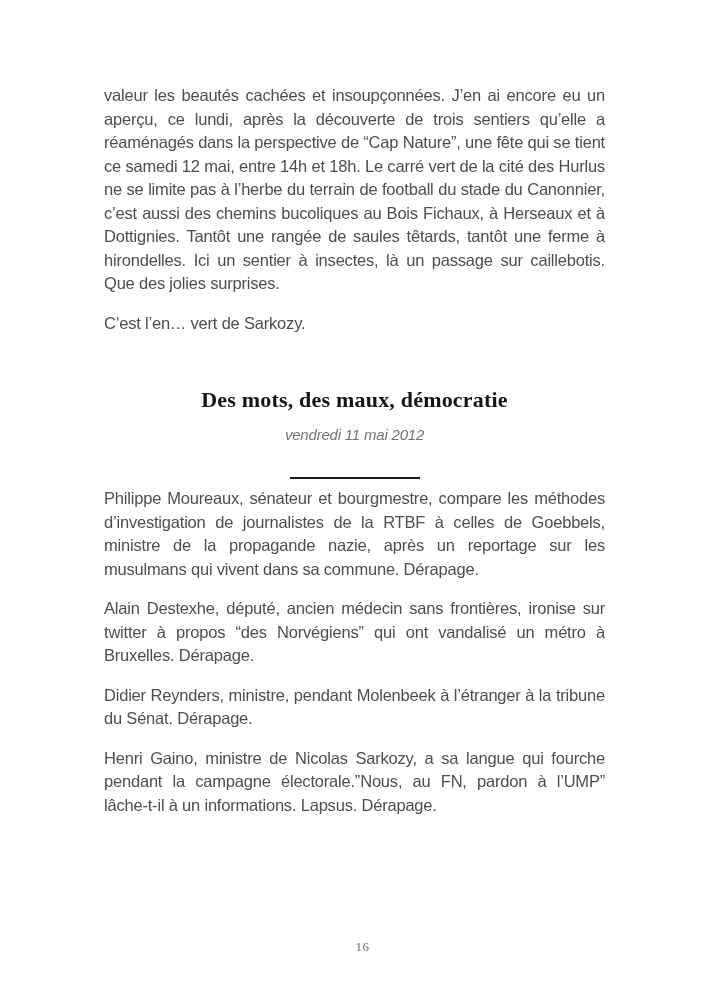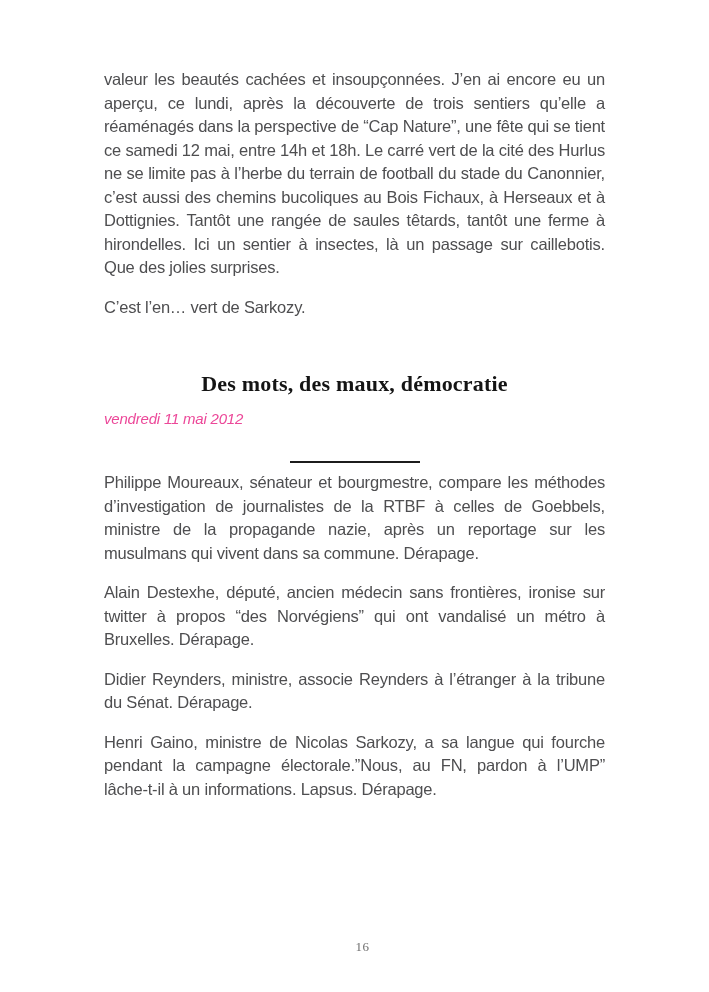--- a/index.html
+++ b/index.html
@@ -9,21 +9,21 @@
   }
   body {
     width: 709px;
     height: 992px;
     position: relative;
     overflow: hidden;
     font-family: "Liberation Sans", "DejaVu Sans", sans-serif;
   }
   .content {
     width: 501px;
-    margin: 0 auto;
+    margin: 16px auto;
     padding-top: 68px;
   }
   .body-text {
     margin: 0 0 16px 0;
     font-size: 16.5px;
     line-height: 23.5px;
     letter-spacing: -0.2px;
     color: #4e4e50;
     text-align: justify;
   }
@@ -39,21 +39,22 @@
     color: #141414;
     text-align: center;
     white-space: nowrap;
     letter-spacing: 0.2px;
   }
   .post-date {
     margin-top: 4px;
     font-size: 15px;
     line-height: 20px;
     font-style: italic;
-    color: #ec4899;
+    color: #737373;
+    text-align: center;
     letter-spacing: -0.2px;
   }
   .separator {
     width: 130px;
     border: none;
     border-top: 2px solid #1c1c1c;
     margin: 32px auto 8px auto;
   }
   .page-number {
     position: absolute;
@@ -80,19 +81,19 @@
   <h1 class="post-title">Des mots, des maux, démocratie</h1>
 
   <div class="post-date">vendredi 11 mai 2012</div>
 
   <hr class="separator">
 
   <p class="body-text">Philippe Moureaux, sénateur et bourgmestre, compare les méthodes d’investigation de journalistes de la RTBF à celles de Goebbels, ministre de la propagande nazie, après un reportage sur les musulmans qui vivent dans sa commune. Dérapage.</p>
 
   <p class="body-text">Alain Destexhe, député, ancien médecin sans frontières, ironise sur twitter à propos “des Norvégiens” qui ont vandalisé un métro à Bruxelles. Dérapage.</p>
 
-  <p class="body-text">Didier Reynders, ministre, associe Reynders à l’étranger à la tribune du Sénat. Dérapage.</p>
+  <p class="body-text">Didier Reynders, ministre, pendant Molenbeek à l’étranger à la tribune du Sénat. Dérapage.</p>
 
   <p class="body-text">Henri Gaino, ministre de Nicolas Sarkozy, a sa langue qui fourche pendant la campagne électorale.”Nous, au FN, pardon à l’UMP” lâche-t-il à un informations. Lapsus. Dérapage.</p>
 
 </div>
 
 <div class="page-number">16</div>
 
 </body></html>

